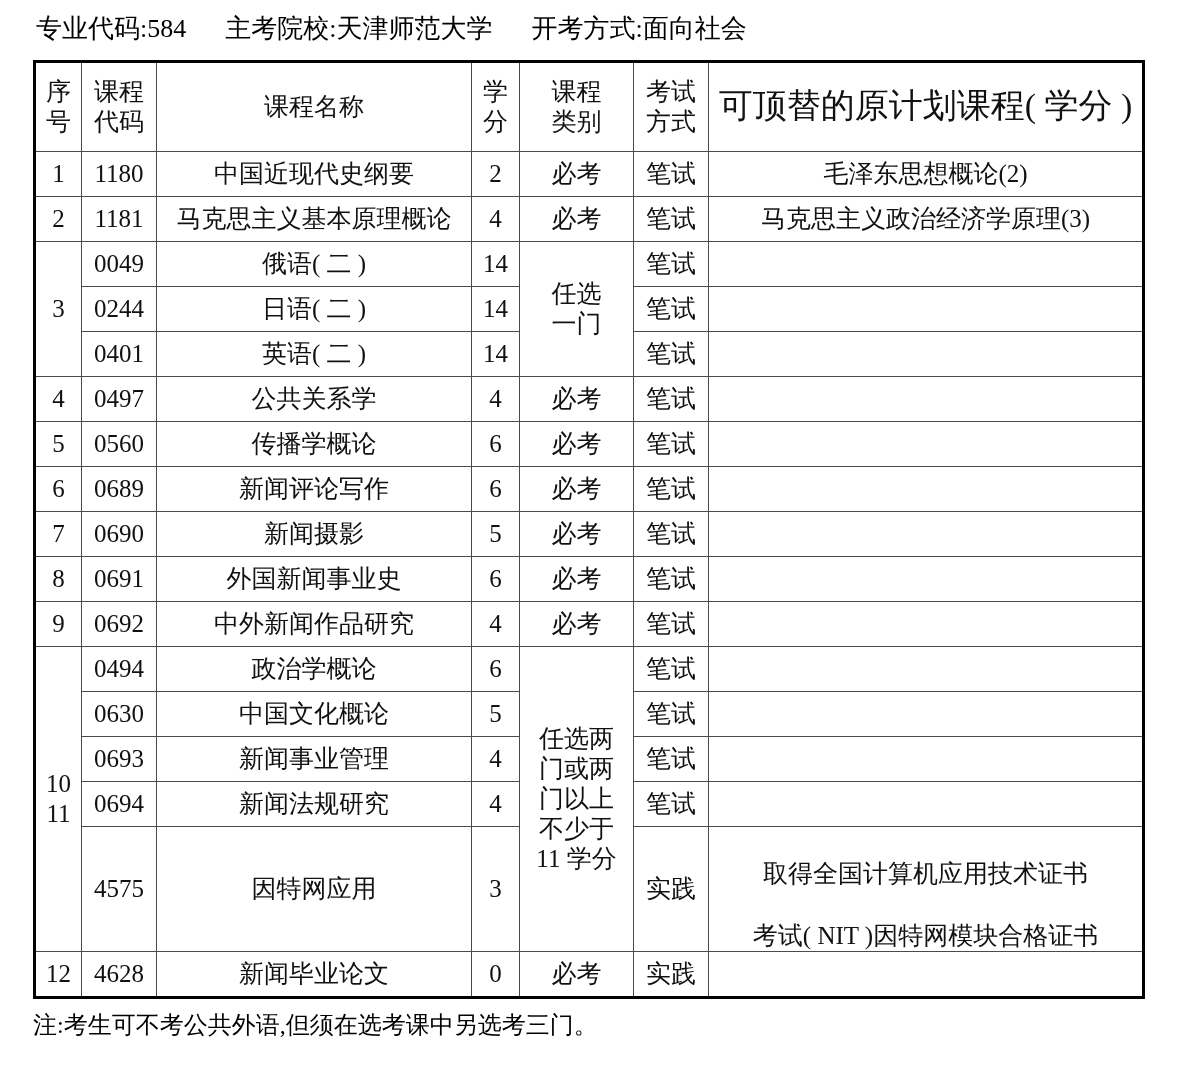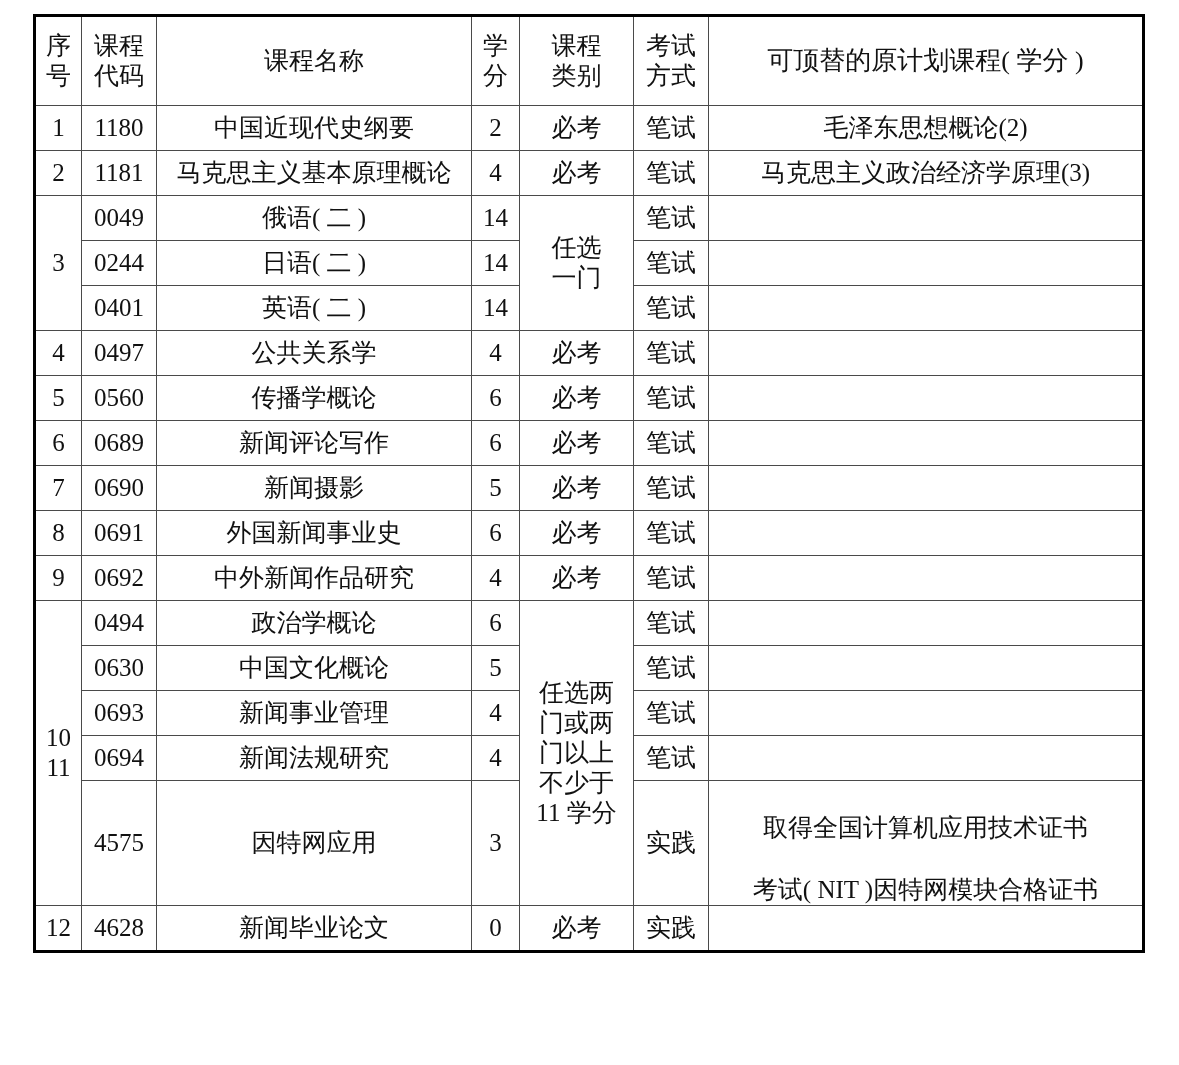--- a/index.html
+++ b/index.html
@@ -81,21 +81,21 @@
     height: 88px;
     font-size: 26px;
     line-height: 32px;
   }
   .hdr-stack {
     display: block;
     padding: 0 2px;
   }
   .hdr-wide {
     white-space: nowrap;
-    font-size: 26px;
+    font-size: 34px;
   }
 
   tbody td { height: 44px; }
   tr.r-std td { height: 44px; }
 
   .cell-name { font-size: 26px; margin-left: 12px; }
   .cell-num { font-size: 25px; }
 
   
   .cat-merge {
@@ -126,20 +126,27 @@
     line-height: 32px;
     white-space: nowrap;
   }
 </style>
 </head>
 <body>
 
 <div class="page">
 
 
+  <div class="doc-subtitle">
+    <span class="seg">专业代码:</span><span class="seg">584</span>
+    <span class="gap"></span>
+    <span class="seg">主考院校:</span><span class="seg">天津师范大学</span>
+    <span class="gap"></span>
+    <span class="seg">开考方式:</span><span class="seg">面向社会</span>
+  </div>
 
   <div class="table-wrap">
     <table class="plan">
       <colgroup>
         <col class="c-no">
           <col class="c-code">
           <col class="c-name">
           <col class="c-cred">
           <col class="c-cat">
           <col class="c-exam">
@@ -329,14 +336,15 @@
             <td class="cell-name">新闻毕业论文</td>
             <td class="cell-num">0</td>
             <td>必考</td>
             <td>实践</td>
             <td></td>
           </tr>
         </tbody>
     </table>
   </div>
 
+  <div class="footnote">注:考生可不考公共外语,但须在选考课中另选考三门。</div>
 
 </div>
 
 </body></html>

